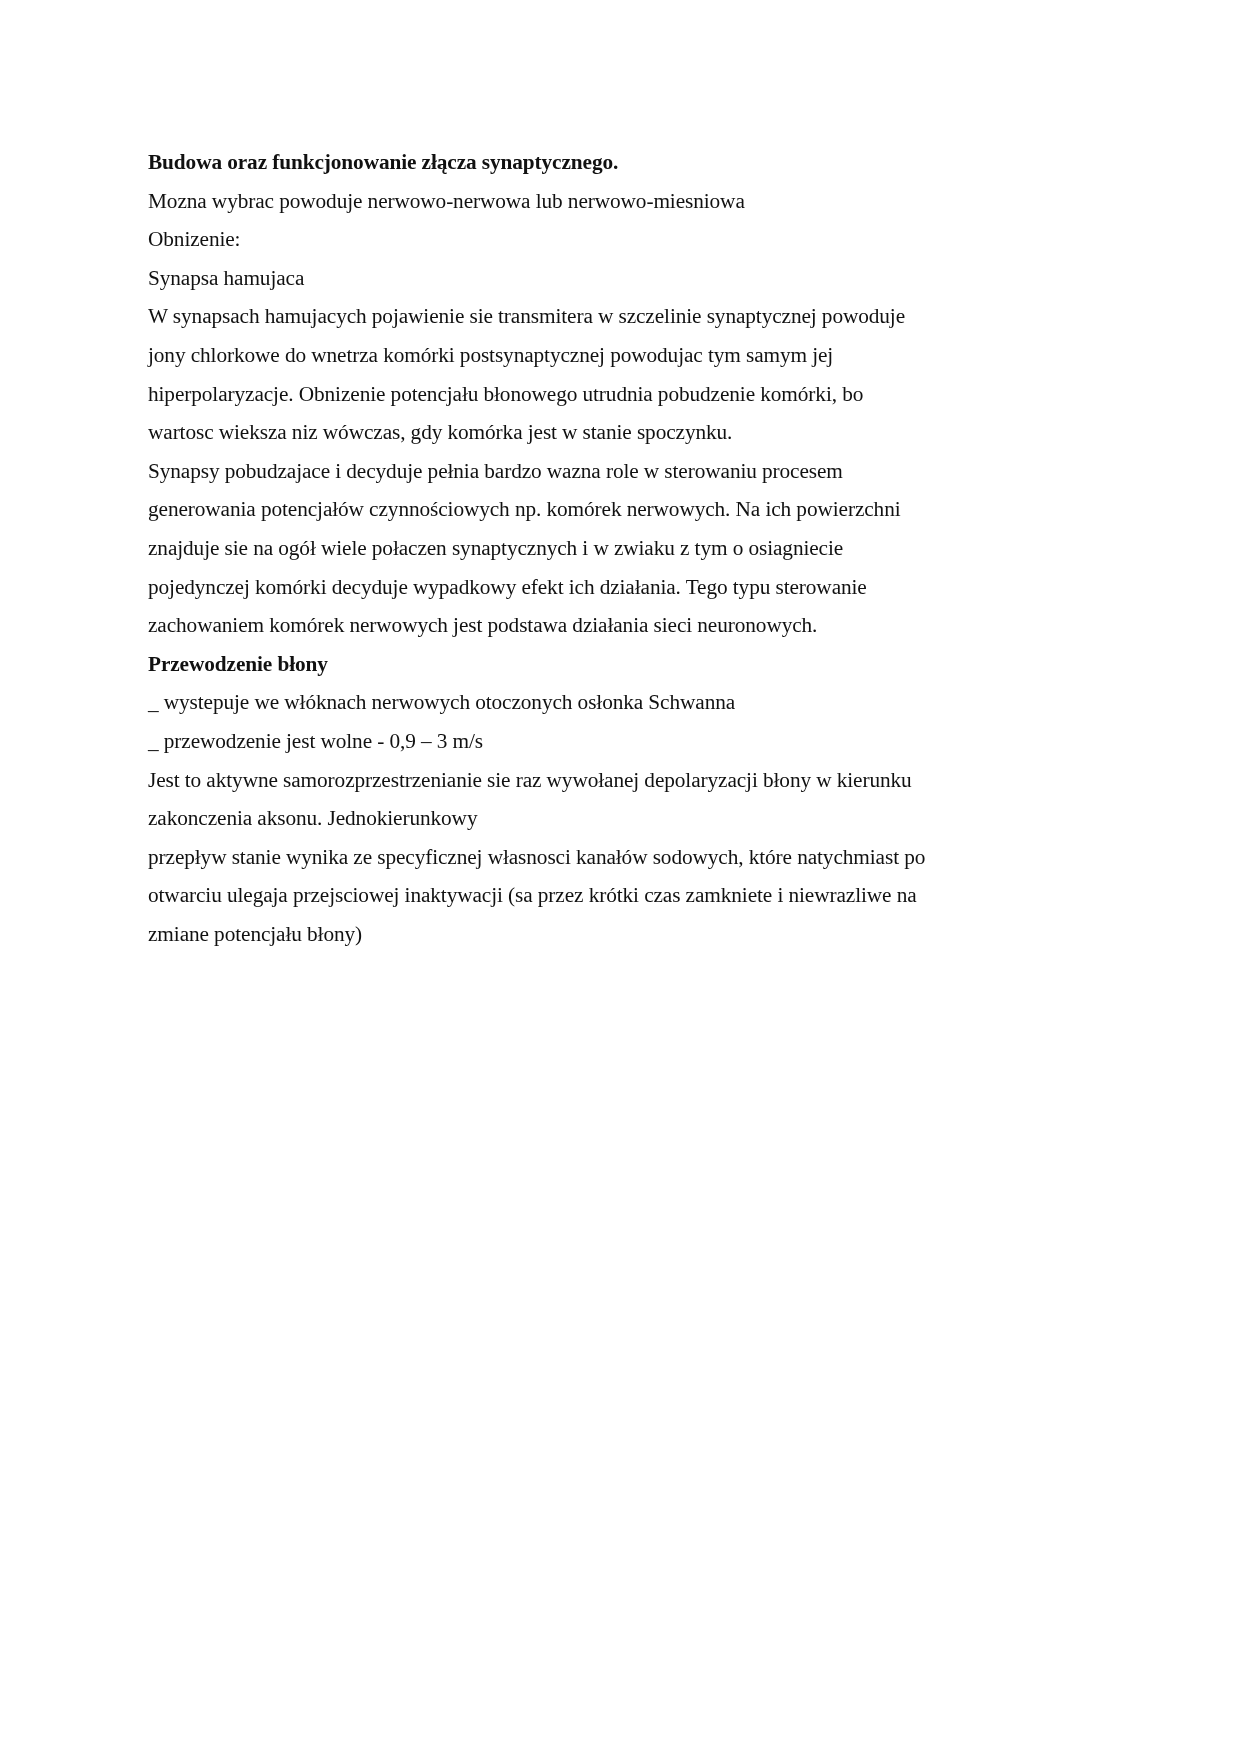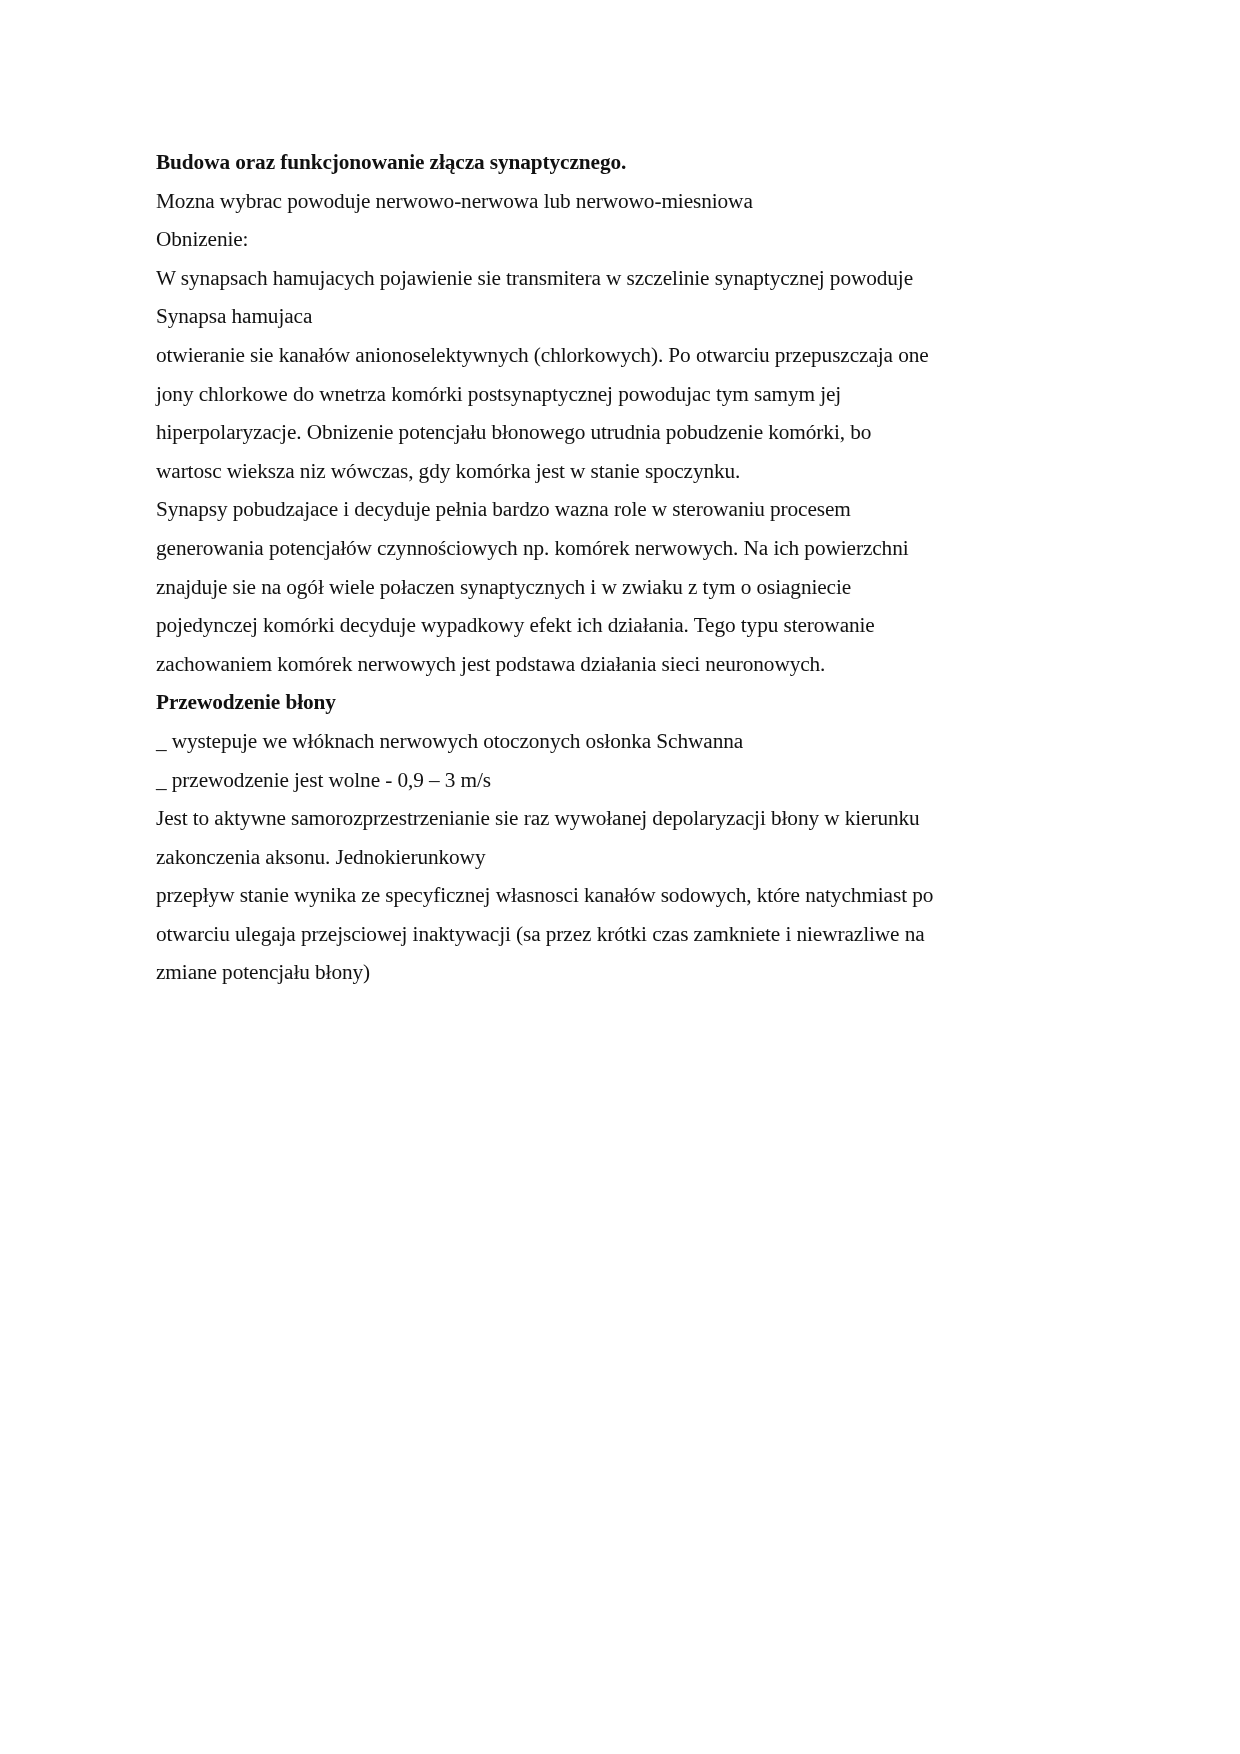--- a/index.html
+++ b/index.html
@@ -21,21 +21,20 @@
       top: 0;
       width: 1240px;
       height: 1754px;
       background: #ffffff;
     }
     .content {
       position: absolute;
       left: 148px;
       top: 143px;
       width: 960px;
-      margin-left: 8px;
     }
     .line {
       display: block;
       font-size: 21.3px;
       line-height: 38.6px;
       height: 38.6px;
       white-space: nowrap;
       letter-spacing: -0.1px;
     }
     .bold {
@@ -43,23 +42,22 @@
     }
   </style>
 </head>
 <body>
 
 <div class="page">
   <div class="content">
     <span class="line bold">Budowa oraz funkcjonowanie złącza synaptycznego.</span>
     <span class="line">Mozna wybrac powoduje nerwowo-nerwowa lub nerwowo-miesniowa</span>
     <span class="line">Obnizenie:</span>
+    <span class="line">Synapsa hamujaca</span>
     <span class="line">W synapsach hamujacych pojawienie sie transmitera w szczelinie synaptycznej powoduje</span>
-    <span class="line">Synapsa hamujaca</span>
-    <span class="line">otwieranie sie kanałów anionoselektywnych (chlorkowych). Po otwarciu przepuszczaja one</span>
     <span class="line">jony chlorkowe do wnetrza komórki postsynaptycznej powodujac tym samym jej</span>
     <span class="line">hiperpolaryzacje. Obnizenie potencjału błonowego utrudnia pobudzenie komórki, bo</span>
     <span class="line">wartosc wieksza niz wówczas, gdy komórka jest w stanie spoczynku.</span>
     <span class="line">Synapsy pobudzajace i decyduje pełnia bardzo wazna role w sterowaniu procesem</span>
     <span class="line">generowania potencjałów czynnościowych np. komórek nerwowych. Na ich powierzchni</span>
     <span class="line">znajduje sie na ogół wiele połaczen synaptycznych i w zwiaku z tym o osiagniecie</span>
     <span class="line">pojedynczej komórki decyduje wypadkowy efekt ich działania. Tego typu sterowanie</span>
     <span class="line">zachowaniem komórek nerwowych jest podstawa działania sieci neuronowych.</span>
     <span class="line bold">Przewodzenie błony</span>
     <span class="line">_ wystepuje we włóknach nerwowych otoczonych osłonka Schwanna</span>

